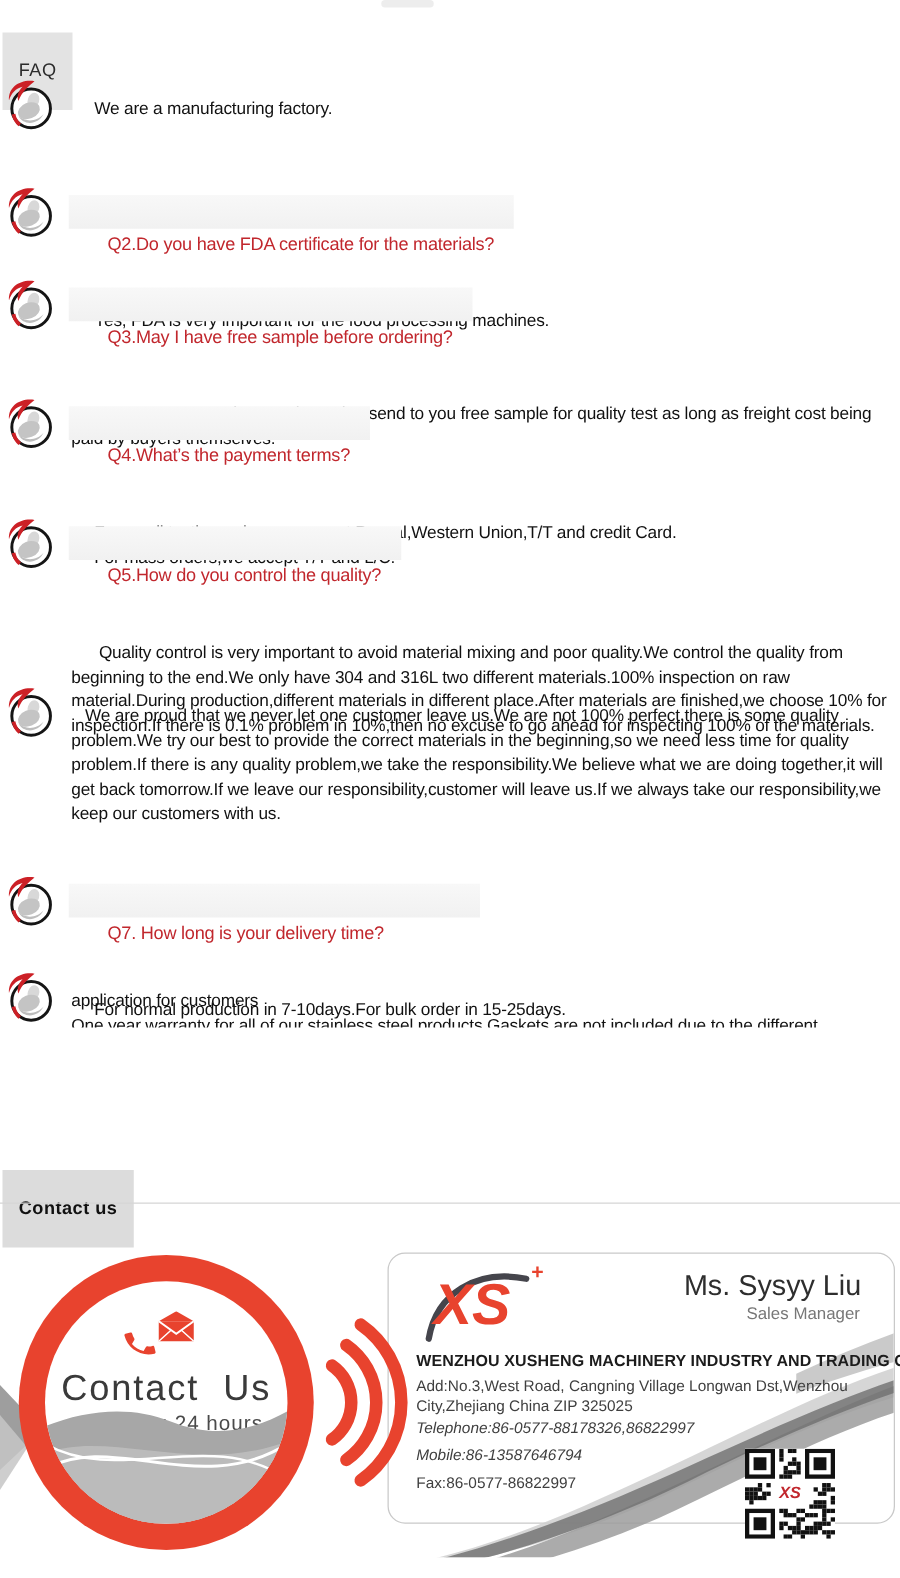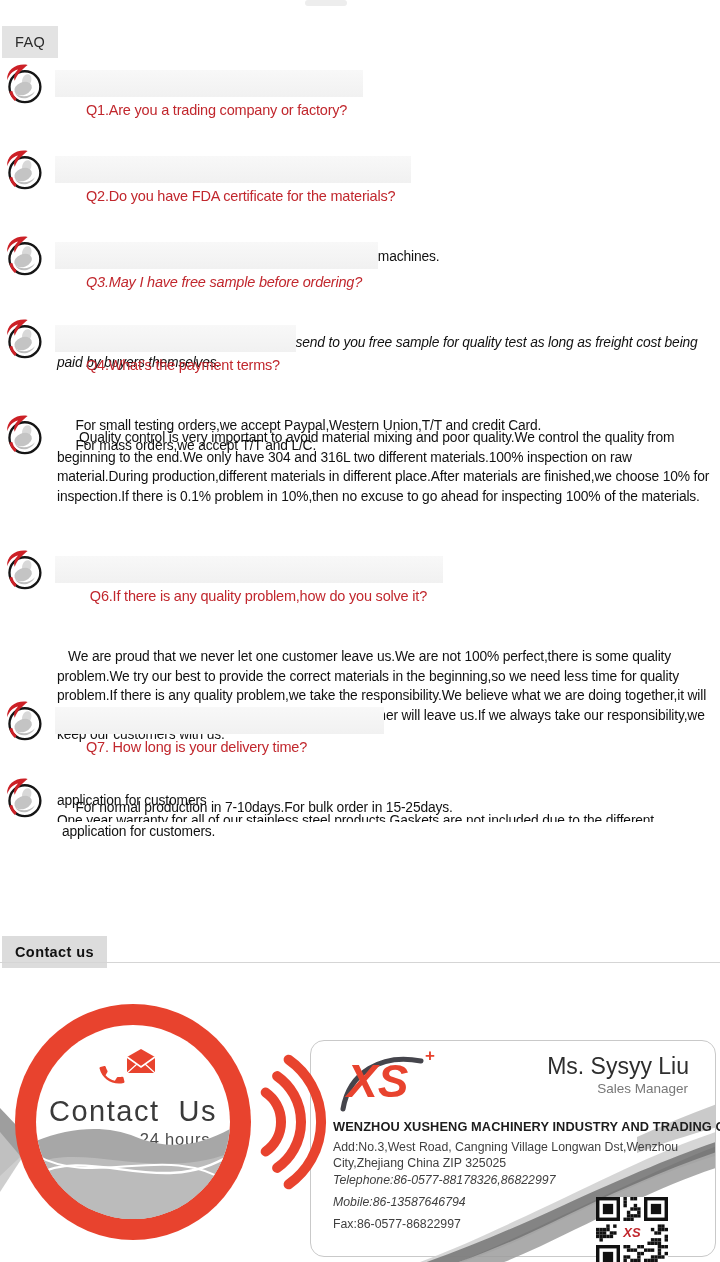--- a/index.html
+++ b/index.html
@@ -1,29 +1,29 @@
 <!DOCTYPE html>
 <html><head>
 <meta charset="utf-8">
 <style>
   html,body{margin:0;padding:0;background:#fff;}
   #page{position:relative;width:720px;height:1262px;background:#fff;overflow:hidden;
         font-family:"Liberation Sans",sans-serif;color:#1a1a1a;}
   
   .tab{position:absolute;left:2px;background:#e3e3e3;color:#2b2b2b;
-       font-size:14.5px;padding:8px 13px;letter-spacing:.4px;}
+       font-size:14.5px;padding:23px 13px;letter-spacing:.4px;}
   #faq-tab{top:26px;}
   #contact-tab{top:936px;background:#dcdcdc;font-weight:bold;color:#111;}
   #section-divider{position:absolute;left:0;top:962px;width:720px;height:1px;background:#d5d5d5;}
   #top-smudge{position:absolute;left:305px;top:0;width:42px;height:6px;background:#ededed;border-radius:3px;}
   
   .faq-item{position:absolute;left:4px;right:2px;}
   .faq-item:nth-of-type(1){top:62px;}
   .faq-item:nth-of-type(2){top:148px;}
-  .faq-item:nth-of-type(3){top:234px;font-style:italic;}
+  .faq-item:nth-of-type(3){top:222px;}
   .faq-item:nth-of-type(4){top:317px;}
   .faq-item:nth-of-type(5){top:413px;}
   .faq-item:nth-of-type(6){top:548px;}
   .faq-item:nth-of-type(7){top:699px;}
   .faq-item:nth-of-type(8){top:776px;}
   .q-icon{position:absolute;left:0;top:0;width:40px;height:44px;}
   .q-bar{display:inline-block;margin-left:51px;margin-top:8px;
          background:linear-gradient(#f8f8f8,#f1f1f1);
          color:#c1272d;font-size:14.5px;letter-spacing:-.2px;
          line-height:27px;height:27px;padding:0 16px 0 8px;white-space:pre;}
@@ -44,21 +44,21 @@
                 background:#fff;overflow:hidden;text-align:center;}
   .circle-icons{position:relative;margin:24px auto 0;width:70px;height:44px;}
   #mail-icon{position:absolute;left:26px;top:0;}
   #phone-icon{position:absolute;left:0;top:12px;transform:rotate(-14deg);}
   #contact-title{margin-top:2px;font-size:29px;letter-spacing:1.5px;color:#3a3a3a;white-space:pre;}
   #contact-subtitle{margin-top:2px;font-size:16.5px;letter-spacing:.8px;color:#4a4a4a;}
   #circle-waves{position:absolute;left:0;bottom:0;}
   #sound-waves{position:absolute;left:225px;top:75px;}
   
   #card{position:absolute;left:310px;top:40px;width:406px;height:217px;background:#fff;
-        border:1px solid #c9c9c9;border-radius:14px;box-sizing:border-box;margin-top:38px;}
+        border:1px solid #c9c9c9;border-radius:14px;box-sizing:border-box;}
   #card-waves{position:absolute;left:0;top:0;border-radius:13px;}
   #card-logo{position:absolute;left:18px;top:4px;width:120px;height:72px;}
   #person-name{position:absolute;right:26px;top:12px;font-size:23px;color:#2e2e2e;text-align:left;}
   #person-role{position:absolute;right:27px;top:40px;font-size:13.5px;color:#777;text-align:left;}
   #company-name{position:absolute;left:22px;top:78px;font-size:12.8px;font-weight:bold;color:#1c1c1c;
                 letter-spacing:.1px;white-space:nowrap;}
   .addr{position:absolute;left:22px;font-size:12.3px;color:#3f3f3f;white-space:nowrap;text-align:center;}
   #addr1{top:99px;} #addr2{top:115px;}
   #tel{top:132px;font-style:italic;} #mob{top:154px;font-style:italic;} #fax{top:176px;}
   #qr{position:absolute;left:285px;top:156px;width:72px;height:72px;background:#fff;}
@@ -74,23 +74,20 @@
   <div id="faq-list">
       <div class="faq-item">
     <svg class="q-icon" viewBox="0 0 44 46" width="40" height="44">
       <circle cx="23" cy="26" r="17" fill="#fff" stroke="#151515" stroke-width="2.6"></circle>
       <path d="M7.5,31 A17,17 0 0 0 13,40.5" stroke="#cc2026" stroke-width="3.2" fill="none"></path>
       <ellipse cx="25" cy="19" rx="5" ry="7" fill="#d8d8d8" transform="rotate(18 25 19)"></ellipse>
       <ellipse cx="21" cy="28" rx="10" ry="7" fill="#c4c4c4" transform="rotate(-22 21 28)"></ellipse>
       <path d="M12,33 C18,38 28,38 34,31 C29,41 16,41 12,33 Z" fill="#bdbdbd"></path>
       <path d="M26,2 C14,0 2.5,7 3.5,19 C5.5,12.5 9.5,8.5 15.5,7 C11.8,10.5 10.2,15 11.8,19.5 C14.5,11.5 20.5,6.5 26,2 Z" fill="#cc2026"></path>
     </svg>
-    <div class="q-bar">
-      <span class="q-text">Q1.Are you a trading company or factory?</span>
-    </div>
     <div class="answer">
           <div class="a-line">     We are a manufacturing factory.</div>
         </div>
   </div>
       <div class="faq-item">
     <svg class="q-icon" viewBox="0 0 44 46" width="40" height="44">
       <circle cx="23" cy="26" r="17" fill="#fff" stroke="#151515" stroke-width="2.6"></circle>
       <path d="M7.5,31 A17,17 0 0 0 13,40.5" stroke="#cc2026" stroke-width="3.2" fill="none"></path>
       <ellipse cx="25" cy="19" rx="5" ry="7" fill="#d8d8d8" transform="rotate(18 25 19)"></ellipse>
       <ellipse cx="21" cy="28" rx="10" ry="7" fill="#c4c4c4" transform="rotate(-22 21 28)"></ellipse>
@@ -139,36 +136,36 @@
   </div>
       <div class="faq-item">
     <svg class="q-icon" viewBox="0 0 44 46" width="40" height="44">
       <circle cx="23" cy="26" r="17" fill="#fff" stroke="#151515" stroke-width="2.6"></circle>
       <path d="M7.5,31 A17,17 0 0 0 13,40.5" stroke="#cc2026" stroke-width="3.2" fill="none"></path>
       <ellipse cx="25" cy="19" rx="5" ry="7" fill="#d8d8d8" transform="rotate(18 25 19)"></ellipse>
       <ellipse cx="21" cy="28" rx="10" ry="7" fill="#c4c4c4" transform="rotate(-22 21 28)"></ellipse>
       <path d="M12,33 C18,38 28,38 34,31 C29,41 16,41 12,33 Z" fill="#bdbdbd"></path>
       <path d="M26,2 C14,0 2.5,7 3.5,19 C5.5,12.5 9.5,8.5 15.5,7 C11.8,10.5 10.2,15 11.8,19.5 C14.5,11.5 20.5,6.5 26,2 Z" fill="#cc2026"></path>
     </svg>
+    <div class="q-bar">
+      <span class="q-text">Q5.How do you control the quality?</span>
+    </div>
     <div class="answer">
           <div class="a-line">      Quality control is very important to avoid material mixing and poor quality.We control the quality from beginning to the end.We only have 304 and 316L two different materials.100% inspection on raw material.During production,different materials in different place.After materials are finished,we choose 10% for inspection.If there is 0.1% problem in 10%,then no excuse to go ahead for inspecting 100% of the materials.</div>
         </div>
   </div>
       <div class="faq-item">
     <svg class="q-icon" viewBox="0 0 44 46" width="40" height="44">
       <circle cx="23" cy="26" r="17" fill="#fff" stroke="#151515" stroke-width="2.6"></circle>
       <path d="M7.5,31 A17,17 0 0 0 13,40.5" stroke="#cc2026" stroke-width="3.2" fill="none"></path>
       <ellipse cx="25" cy="19" rx="5" ry="7" fill="#d8d8d8" transform="rotate(18 25 19)"></ellipse>
       <ellipse cx="21" cy="28" rx="10" ry="7" fill="#c4c4c4" transform="rotate(-22 21 28)"></ellipse>
       <path d="M12,33 C18,38 28,38 34,31 C29,41 16,41 12,33 Z" fill="#bdbdbd"></path>
       <path d="M26,2 C14,0 2.5,7 3.5,19 C5.5,12.5 9.5,8.5 15.5,7 C11.8,10.5 10.2,15 11.8,19.5 C14.5,11.5 20.5,6.5 26,2 Z" fill="#cc2026"></path>
     </svg>
-    <div class="q-bar">
-      <span class="q-text"> Q6.If there is any quality problem,how do you solve it?</span>
-    </div>
     <div class="answer">
           <div class="a-line">   We are proud that we never let one customer leave us.We are not 100% perfect,there is some quality problem.We try our best to provide the correct materials in the beginning,so we need less time for quality problem.If there is any quality problem,we take the responsibility.We believe what we are doing together,it will get back tomorrow.If we leave our responsibility,customer will leave us.If we always take our responsibility,we keep our customers with us.</div>
         </div>
   </div>
       <div class="faq-item">
     <svg class="q-icon" viewBox="0 0 44 46" width="40" height="44">
       <circle cx="23" cy="26" r="17" fill="#fff" stroke="#151515" stroke-width="2.6"></circle>
       <path d="M7.5,31 A17,17 0 0 0 13,40.5" stroke="#cc2026" stroke-width="3.2" fill="none"></path>
       <ellipse cx="25" cy="19" rx="5" ry="7" fill="#d8d8d8" transform="rotate(18 25 19)"></ellipse>
       <ellipse cx="21" cy="28" rx="10" ry="7" fill="#c4c4c4" transform="rotate(-22 21 28)"></ellipse>
@@ -187,21 +184,20 @@
       <circle cx="23" cy="26" r="17" fill="#fff" stroke="#151515" stroke-width="2.6"></circle>
       <path d="M7.5,31 A17,17 0 0 0 13,40.5" stroke="#cc2026" stroke-width="3.2" fill="none"></path>
       <ellipse cx="25" cy="19" rx="5" ry="7" fill="#d8d8d8" transform="rotate(18 25 19)"></ellipse>
       <ellipse cx="21" cy="28" rx="10" ry="7" fill="#c4c4c4" transform="rotate(-22 21 28)"></ellipse>
       <path d="M12,33 C18,38 28,38 34,31 C29,41 16,41 12,33 Z" fill="#bdbdbd"></path>
       <path d="M26,2 C14,0 2.5,7 3.5,19 C5.5,12.5 9.5,8.5 15.5,7 C11.8,10.5 10.2,15 11.8,19.5 C14.5,11.5 20.5,6.5 26,2 Z" fill="#cc2026"></path>
     </svg>
     <div class="answer">
           <div class="a-line">application for customers</div>
           <div class="a-line">      One year warranty for all of our stainless steel products.Gaskets are not included due to the different</div>
-          <div class="a-line">application for customers.</div>
         </div>
   </div>
     </div>
 
   <div id="contact-tab" class="tab">Contact us</div>
   <div id="section-divider"></div>
 
   <div id="contact-section">
 
     <svg id="left-waves" width="34" height="96" viewBox="0 0 34 96">

